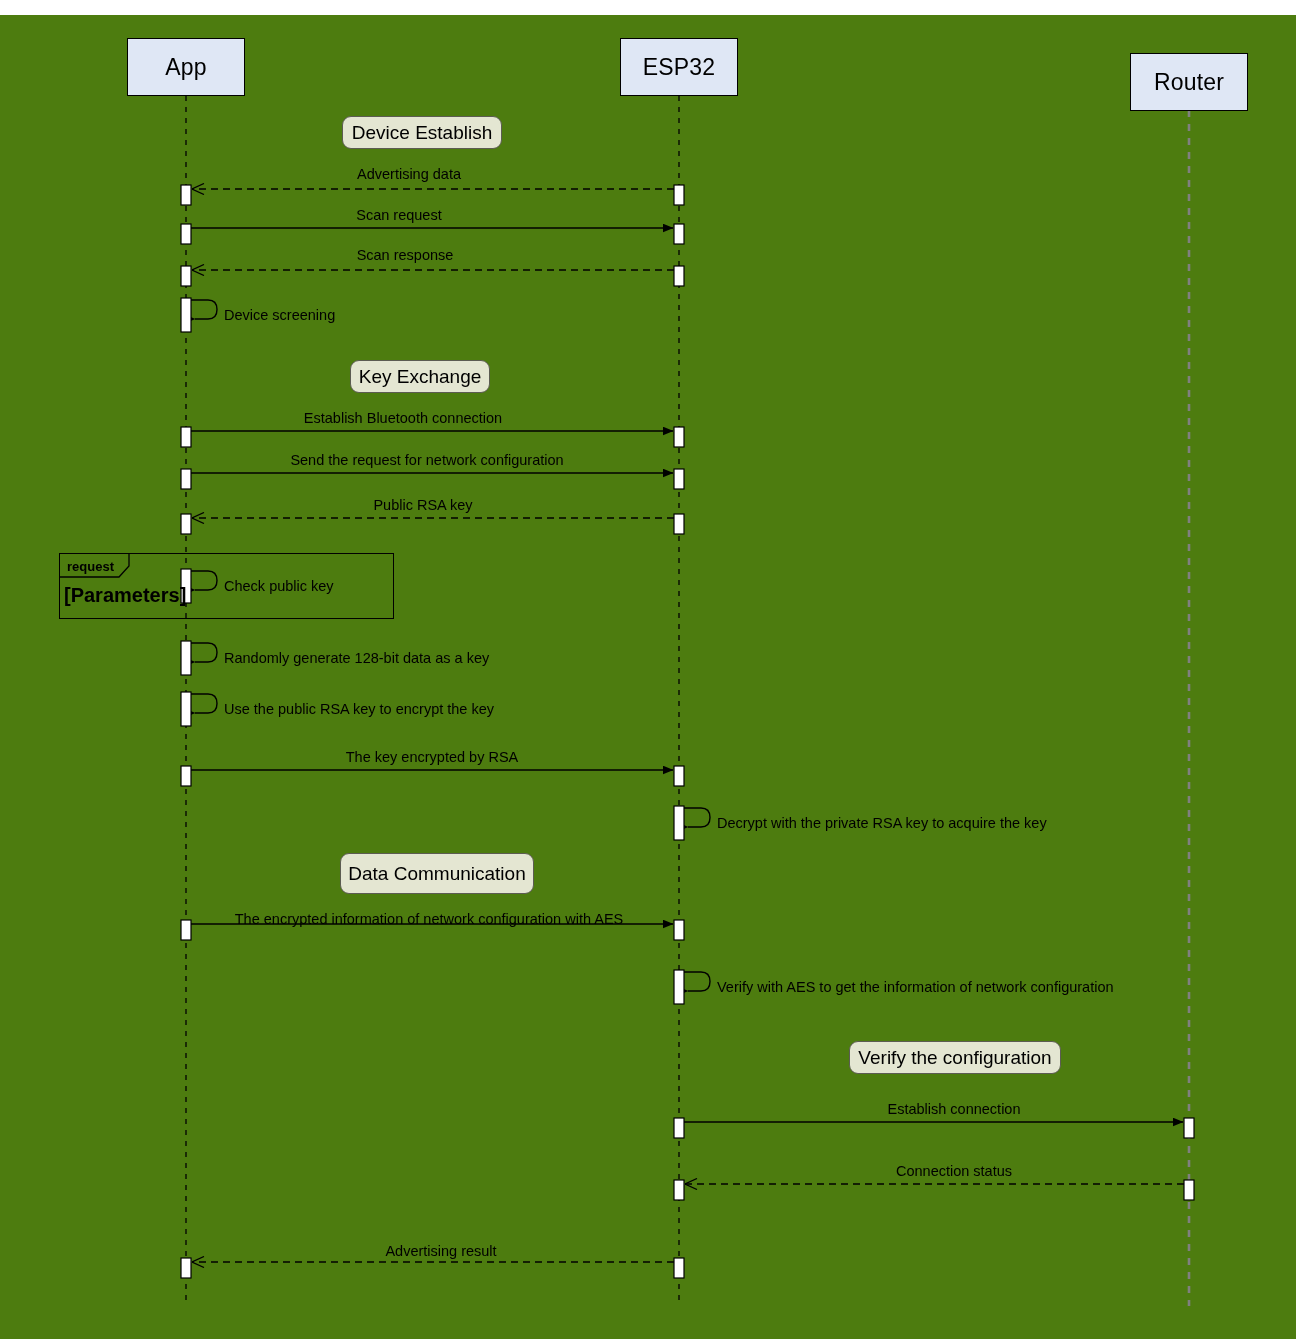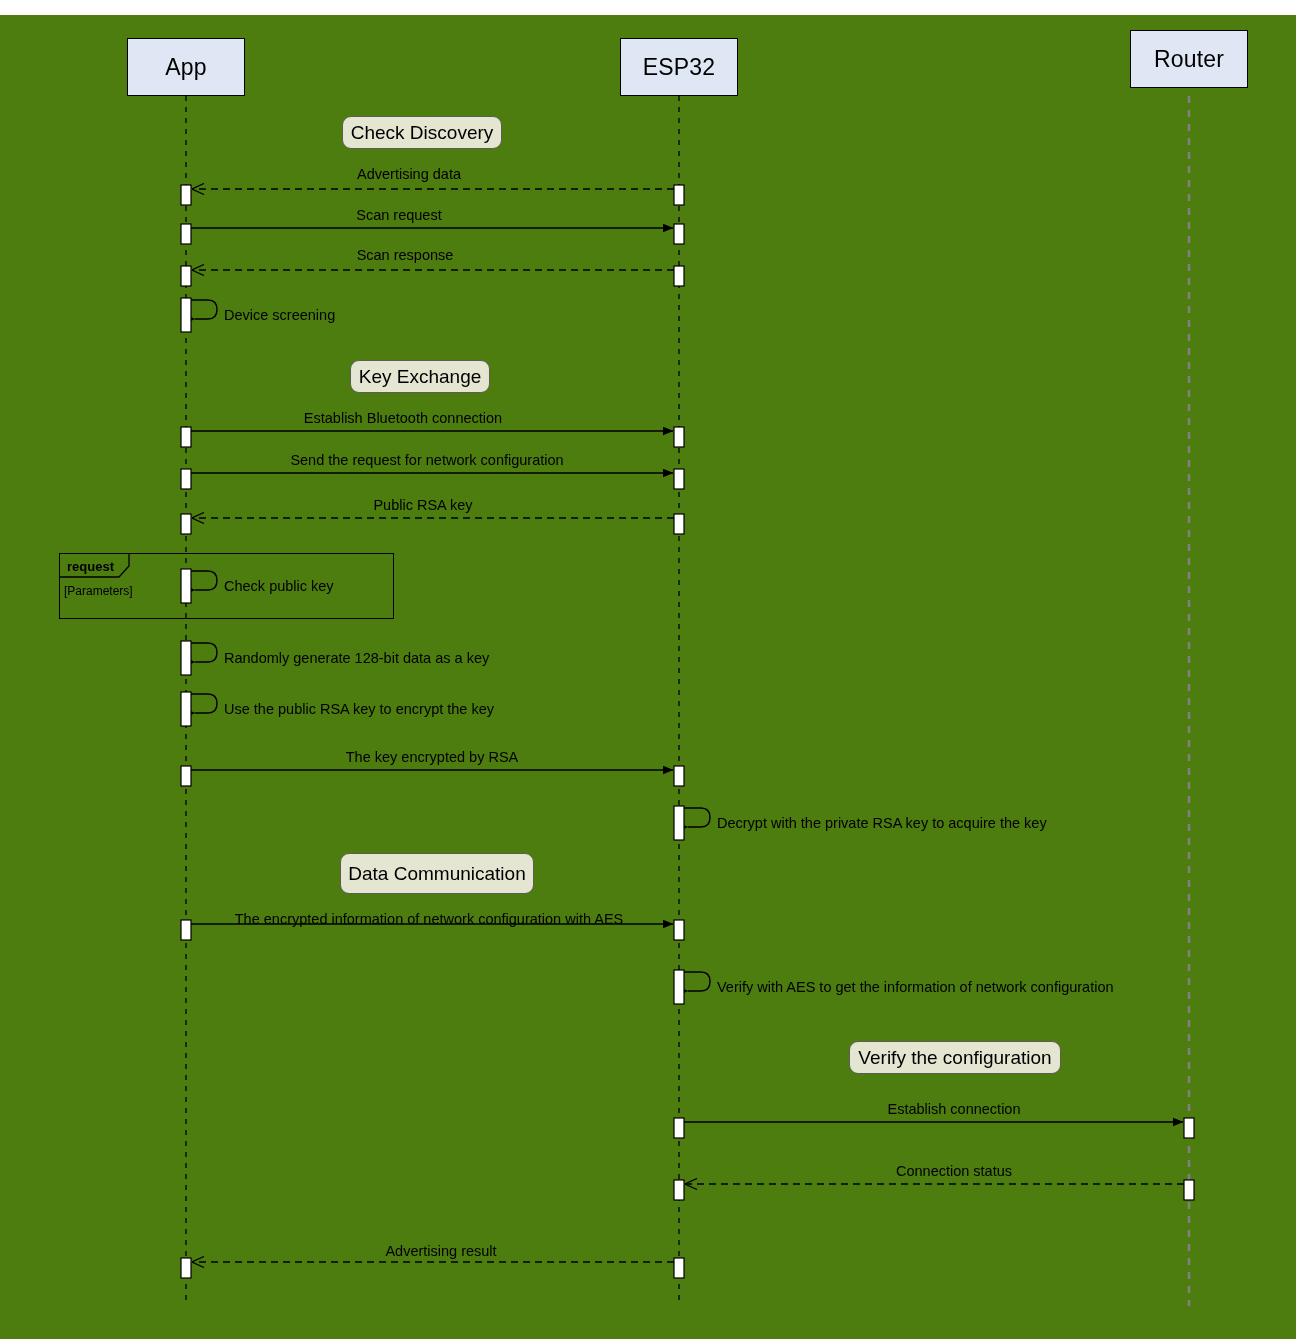--- a/index.html
+++ b/index.html
@@ -79,24 +79,25 @@
   .fragment-tab {
     position: absolute;
     font-size: 13px;
     font-weight: bold;
     color: #000000;
     white-space: nowrap;
     line-height: 1;
   }
   .fragment-guard {
     position: absolute;
-    font-size: 12px;
+    font-size: 20px;
     color: #000000;
     white-space: nowrap;
     line-height: 1;
+    font-weight: bold;
   }
 </style>
 </head>
 <body>
 
 <div id="diagram-root">
 
   <svg id="diagram-svg" viewBox="0 0 1296 1339" xmlns="http://www.w3.org/2000/svg">
     <defs>
       <marker id="arrow-filled" markerWidth="11" markerHeight="9" refX="10.5" refY="4.5" orient="auto" markerUnits="userSpaceOnUse">
@@ -179,28 +180,28 @@
       </g>
   </svg>
 
   <div id="participants-layer">
       <div class="participant-box" style="left: 127px; top: 23px; width: 118px; height: 58px;">
         <span>App</span>
       </div>
       <div class="participant-box" style="left: 620px; top: 23px; width: 118px; height: 58px;">
         <span>ESP32</span>
       </div>
-      <div class="participant-box" style="left: 1130px; top: 15px; width: 118px; height: 58px;">
+      <div class="participant-box" style="left: 1130px; top: 38px; width: 118px; height: 58px;">
         <span>Router</span>
       </div>
     </div>
 
   <div id="section-labels-layer">
       <div class="section-label" style="left: 342px; top: 101px; width: 160px; height: 33px;">
-        <span>Check Discovery</span>
+        <span>Device Establish</span>
       </div>
       <div class="section-label" style="left: 350px; top: 345px; width: 140px; height: 33px;">
         <span>Key Exchange</span>
       </div>
       <div class="section-label" style="left: 340px; top: 838px; width: 194px; height: 41px;">
         <span>Data Communication</span>
       </div>
       <div class="section-label" style="left: 849px; top: 1026px; width: 212px; height: 33px;">
         <span>Verify the configuration</span>
       </div>

